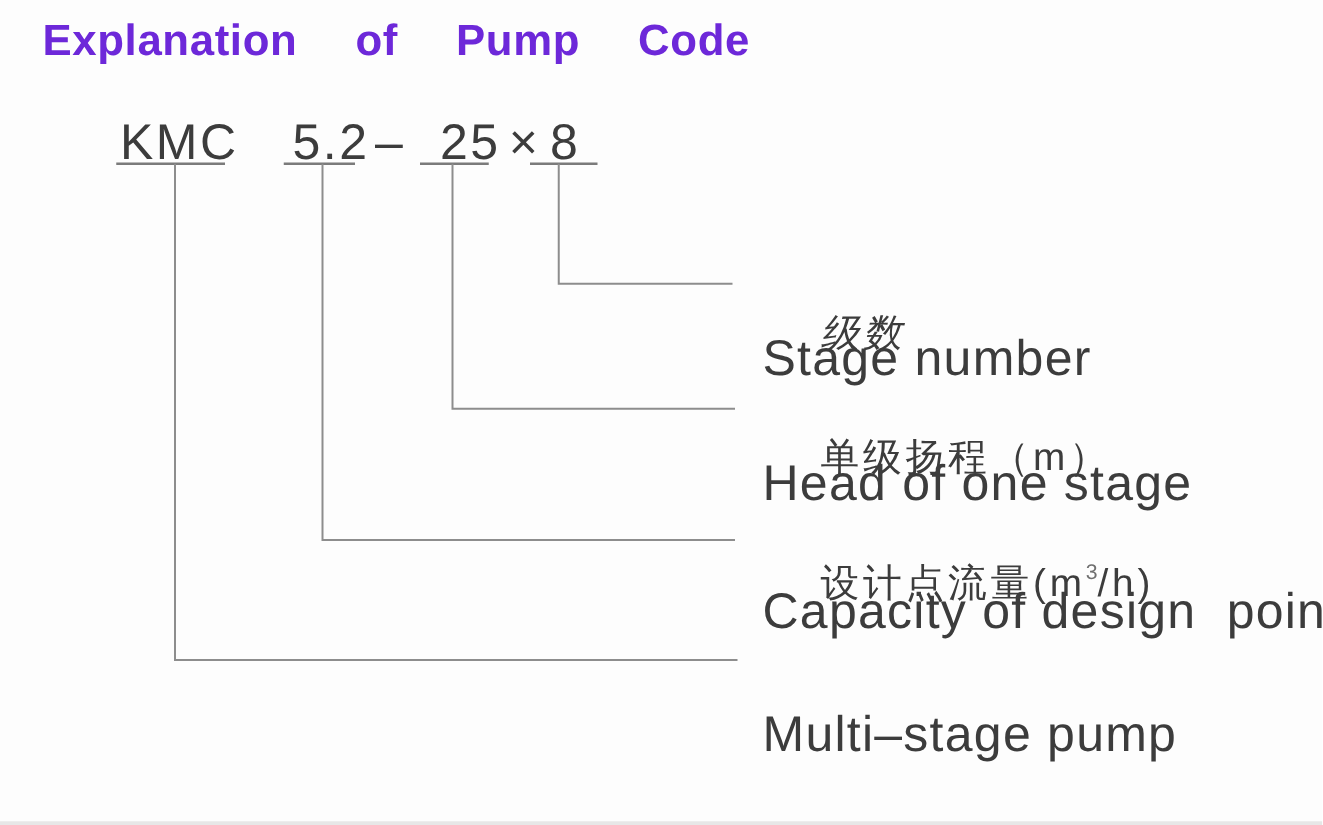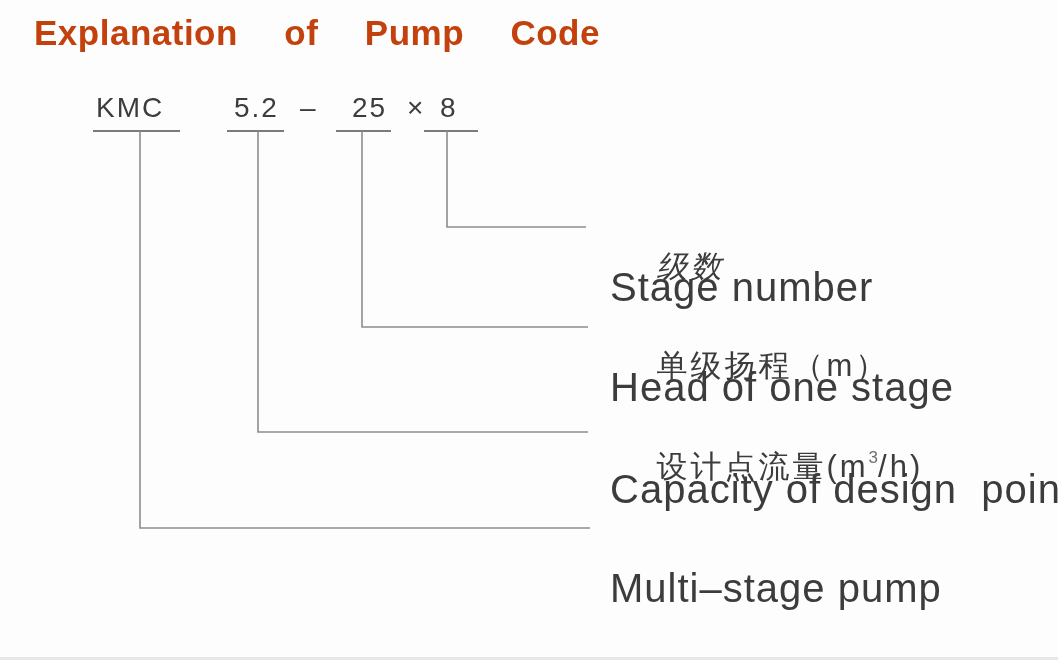--- a/index.html
+++ b/index.html
@@ -12,29 +12,29 @@
     overflow: hidden;
     font-family: "Liberation Sans", sans-serif;
     color: #3c3c3c;
   }
   .title {
     position: absolute;
     left: 34px;
     top: 13px;
     font-size: 35px;
     font-weight: 700;
-    color: #c2410c;
+    color: #6d28d9;
     letter-spacing: 0.5px;
     word-spacing: 13px;
     white-space: pre;
   }
   .code-seg {
     position: absolute;
     top: 92px;
-    font-size: 28px;
+    font-size: 40px;
     font-weight: 400;
     color: #3c3c3c;
     letter-spacing: 2px;
     white-space: pre;
   }
   .seg-series { left: 96px; }
   .seg-flow   { left: 234px; }
   .seg-dash   { left: 300px; }
   .seg-head   { left: 352px; }
   .seg-times  { left: 407px; }

